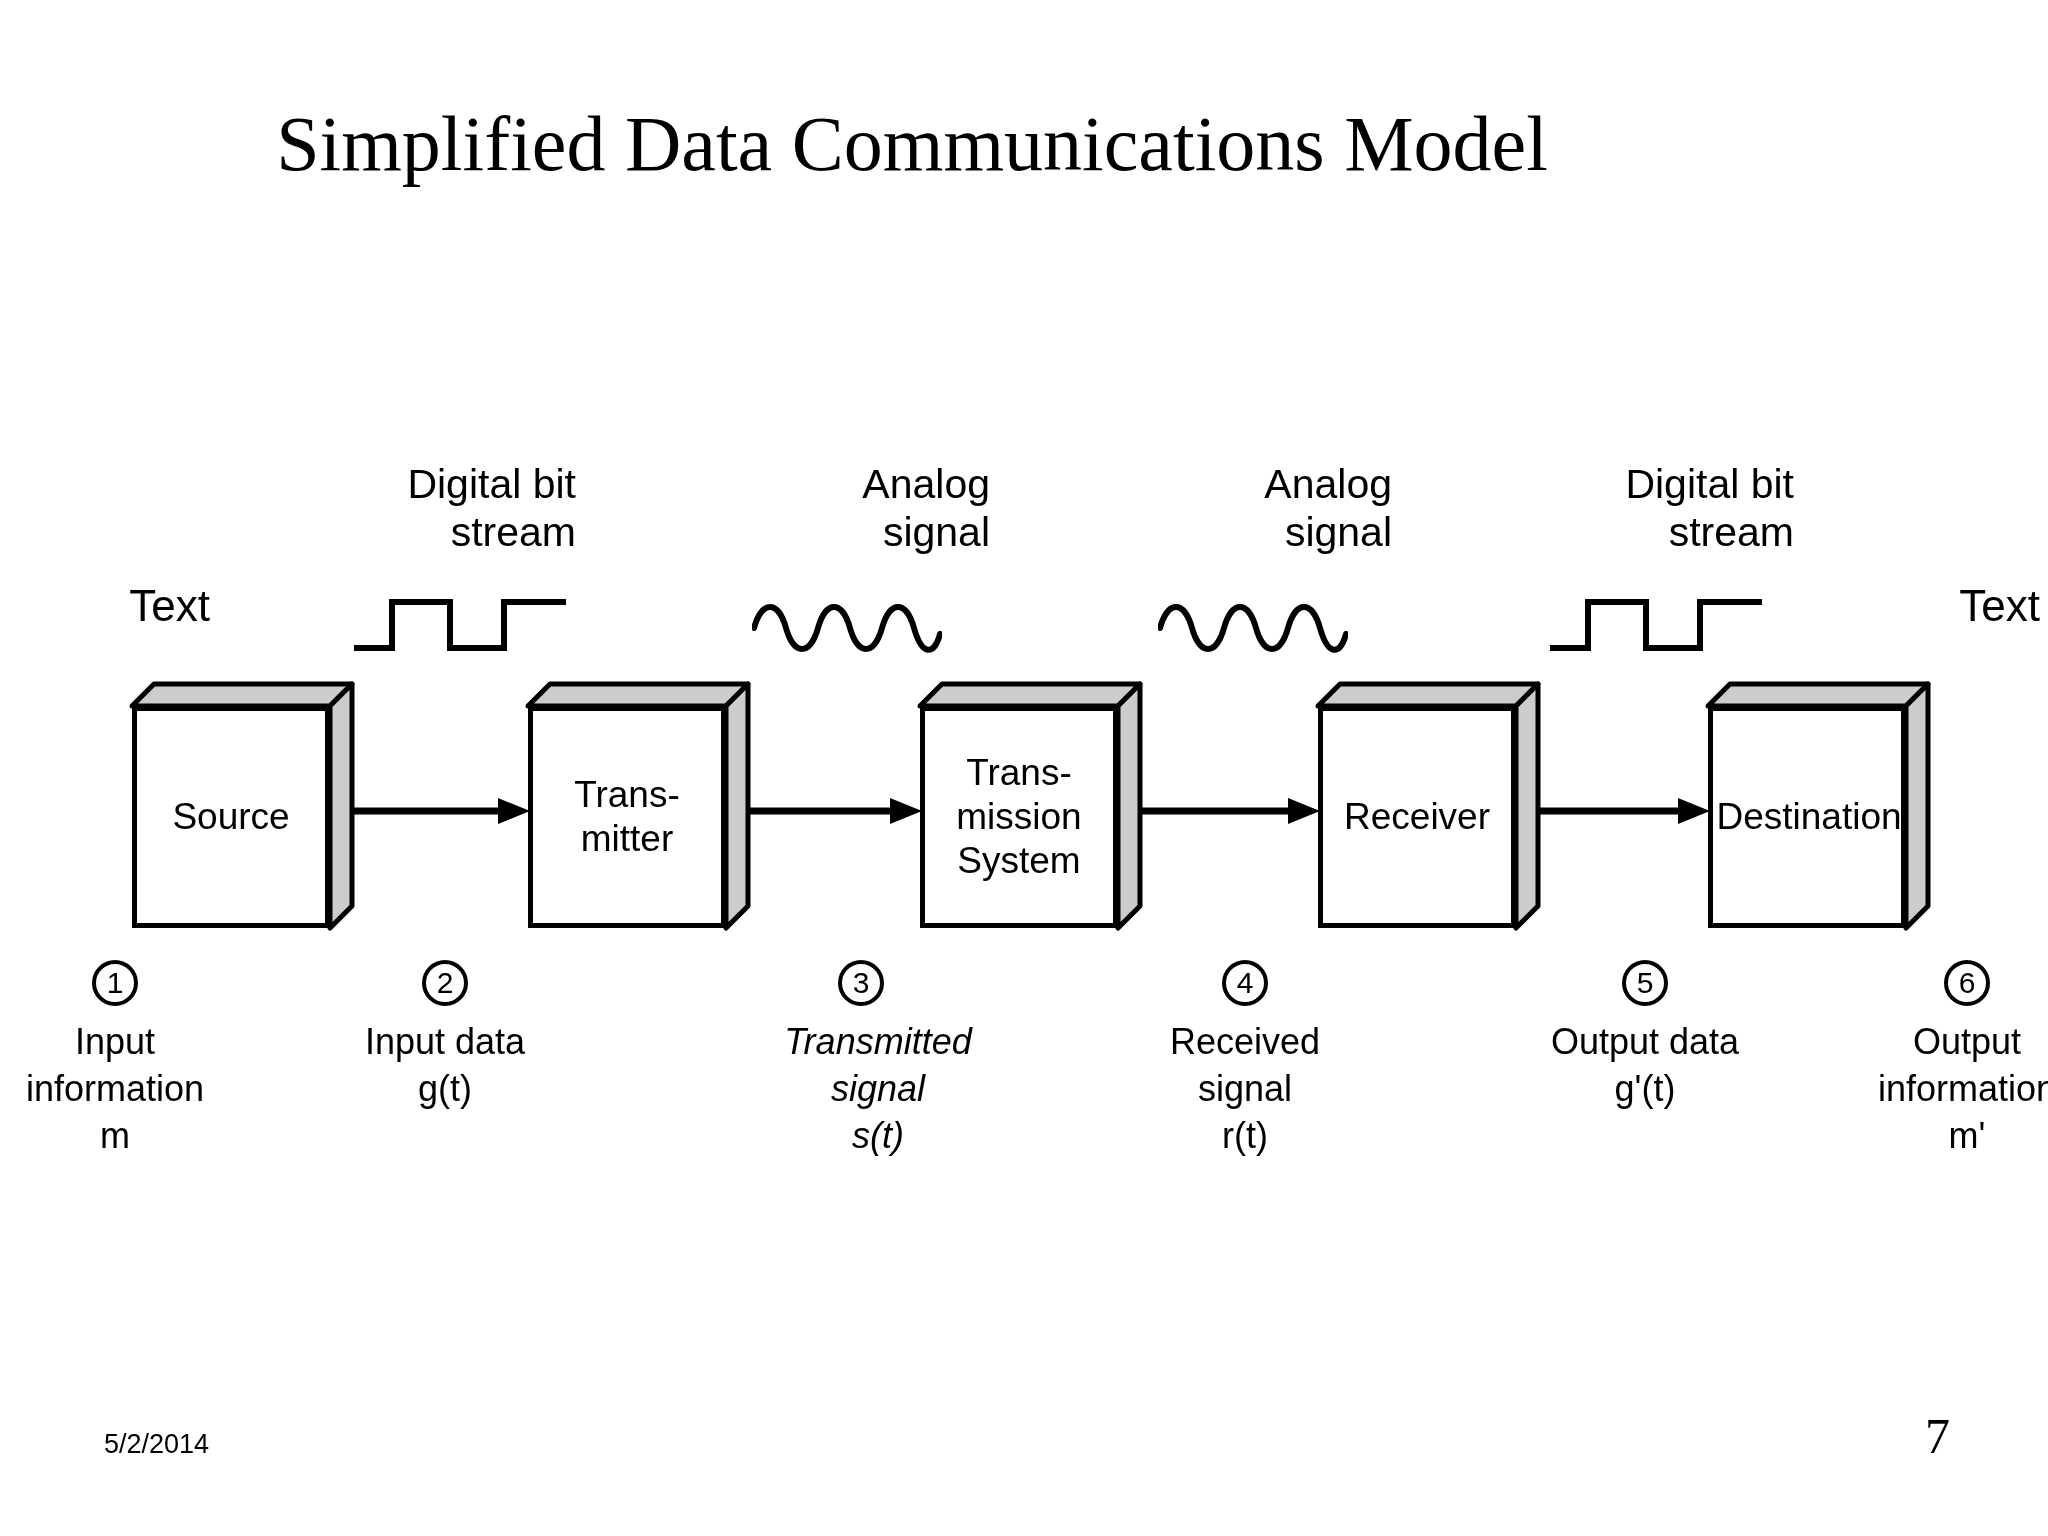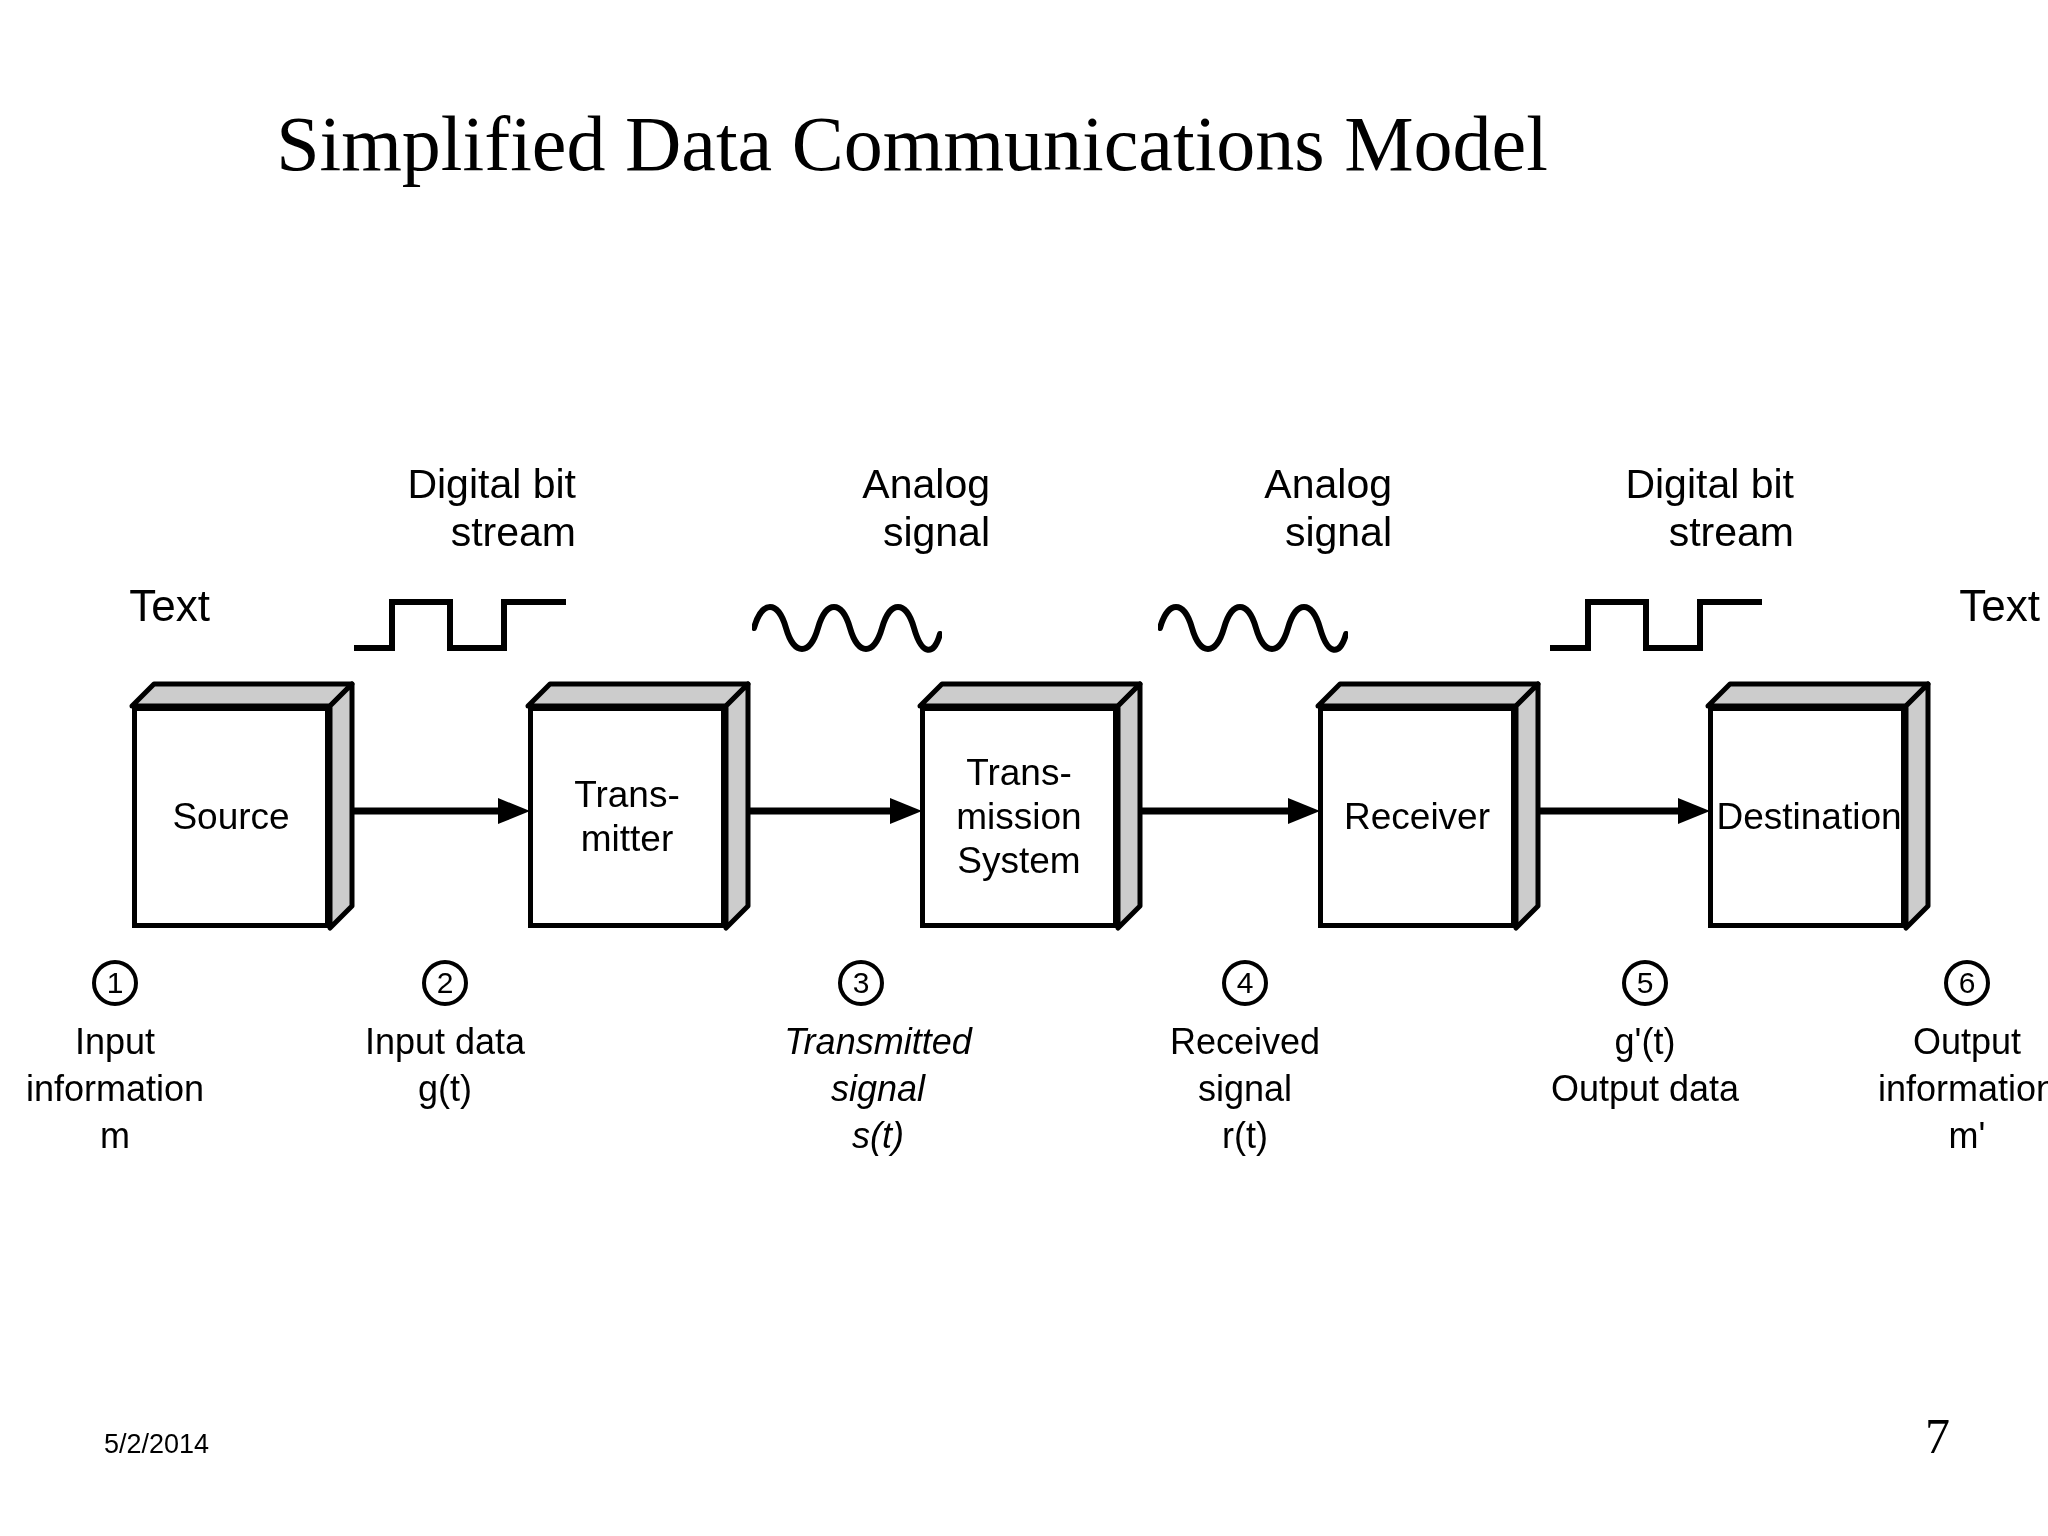--- a/index.html
+++ b/index.html
@@ -278,22 +278,22 @@
     <span>Transmitted</span>
     <span>signal</span>
     <span>s(t)</span>
   </div>
   <div class="caption" style="left:1085px;top:1018px;width:320px;">
     <span>Received</span>
     <span>signal</span>
     <span>r(t)</span>
   </div>
   <div class="caption" style="left:1485px;top:1018px;width:320px;">
+    <span>Output data</span>
     <span>g'(t)</span>
-    <span>Output data</span>
   </div>
   <div class="caption" style="left:1807px;top:1018px;width:320px;">
     <span>Output</span>
     <span>information</span>
     <span>m'</span>
   </div>
 
   <div class="footer-date">5/2/2014</div>
   <div class="footer-page">7</div>
 

